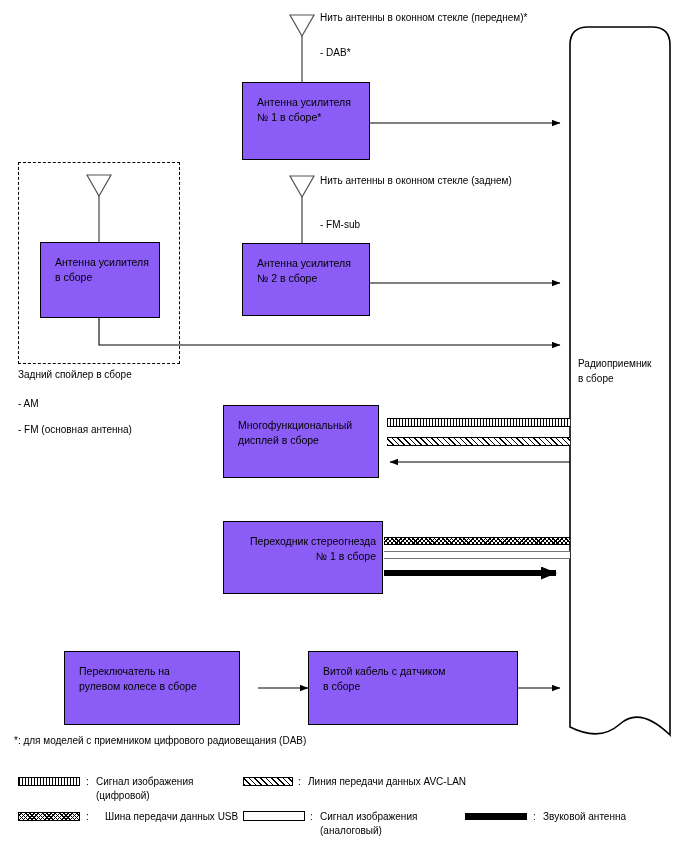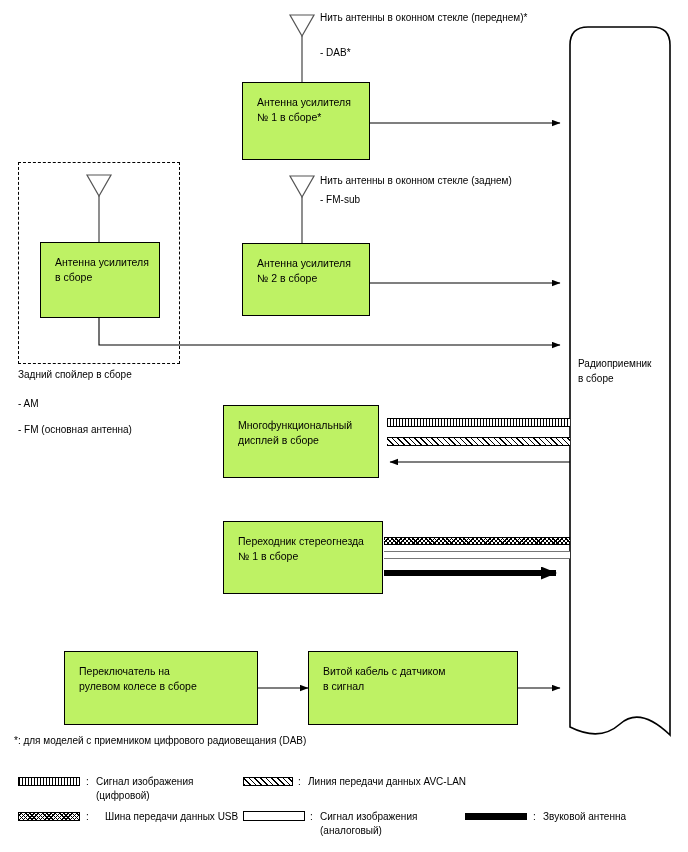--- a/index.html
+++ b/index.html
@@ -21,21 +21,21 @@
   .svg-layer {
     position: absolute;
     left: 0;
     top: 0;
     width: 688px;
     height: 852px;
   }
   .box {
     position: absolute;
     border: 1.4px solid #000000;
-    background: #bef264;
+    background: #8b5cf6;
     box-sizing: border-box;
   }
   .box-label {
     position: absolute;
     left: 14px;
     top: 12px;
     right: 6px;
     font-size: 10.5px;
     line-height: 15px;
     white-space: pre-line;
@@ -181,51 +181,51 @@
   <div class="box" style="left:40px; top:242px; width:120px; height:76px;">
     <div class="box-label">Антенна усилителя
 в сборе</div>
   </div>
 
   <div class="box" style="left:223px; top:405px; width:156px; height:73px;">
     <div class="box-label">Многофункциональный
 дисплей в сборе</div>
   </div>
 
-  <div class="box" style="left:223px; top:521px; width:160px; height:73px;">
+  <div class="box" style="left:223px; top:521px; width:160px; height:73px;text-align:right;">
     <div class="box-label">Переходник стереогнезда
 № 1 в сборе</div>
   </div>
 
-  <div class="box" style="left:64px; top:651px; width:194px; height:74px;">
+  <div class="box" style="left:64px; top:651px; width:176px; height:74px;">
     <div class="box-label">Переключатель на
 рулевом колесе в сборе</div>
   </div>
 
   <div class="box" style="left:308px; top:651px; width:210px; height:74px;">
     <div class="box-label">Витой кабель с датчиком
-в сигнал</div>
+в сборе</div>
   </div>
 
   <div class="free-text" style="left:578px; top:356px; width:100px;">Радиоприемник
 в сборе</div>
 
   <div class="band band-digital" style="left:387px; top:418px; width:183px; height:9px;"></div>
 
   <div class="band band-avclan" style="left:387px; top:437px; width:183px; height:9px;"></div>
 
   <div class="band band-usb" style="left:384px; top:537px; width:186px; height:8px;"></div>
 
   <div class="band band-analog" style="left:384px; top:551px; width:186px; height:8px;"></div>
 
   <div class="free-text" style="left:320px; top:10px;">Нить антенны в оконном стекле (переднем)*</div>
   <div class="free-text" style="left:320px; top:45px;">- DAB*</div>
 
   <div class="free-text" style="left:320px; top:173px;">Нить антенны в оконном стекле (заднем)</div>
-  <div class="free-text" style="left:320px; top:192px;text-align:center;">- FM-sub</div>
+  <div class="free-text" style="left:320px; top:217px;text-align:center;">- FM-sub</div>
 
   <div class="free-text" style="left:18px; top:367px;">Задний спойлер в сборе</div>
   <div class="free-text" style="left:18px; top:396px;">- AM</div>
   <div class="free-text" style="left:18px; top:422px;">- FM (основная антенна)</div>
 
   <div class="free-text" style="left:14px; top:733px;">*: для моделей с приемником цифрового радиовещания (DAB)</div>
 
   <div class="sw sw-digital" style="left:18px; top:777px; width:62px; height:9px;"></div>
   <div class="legend" style="left:86px; top:775px;">:</div>
   <div class="legend" style="left:96px; top:775px;">Сигнал изображения

